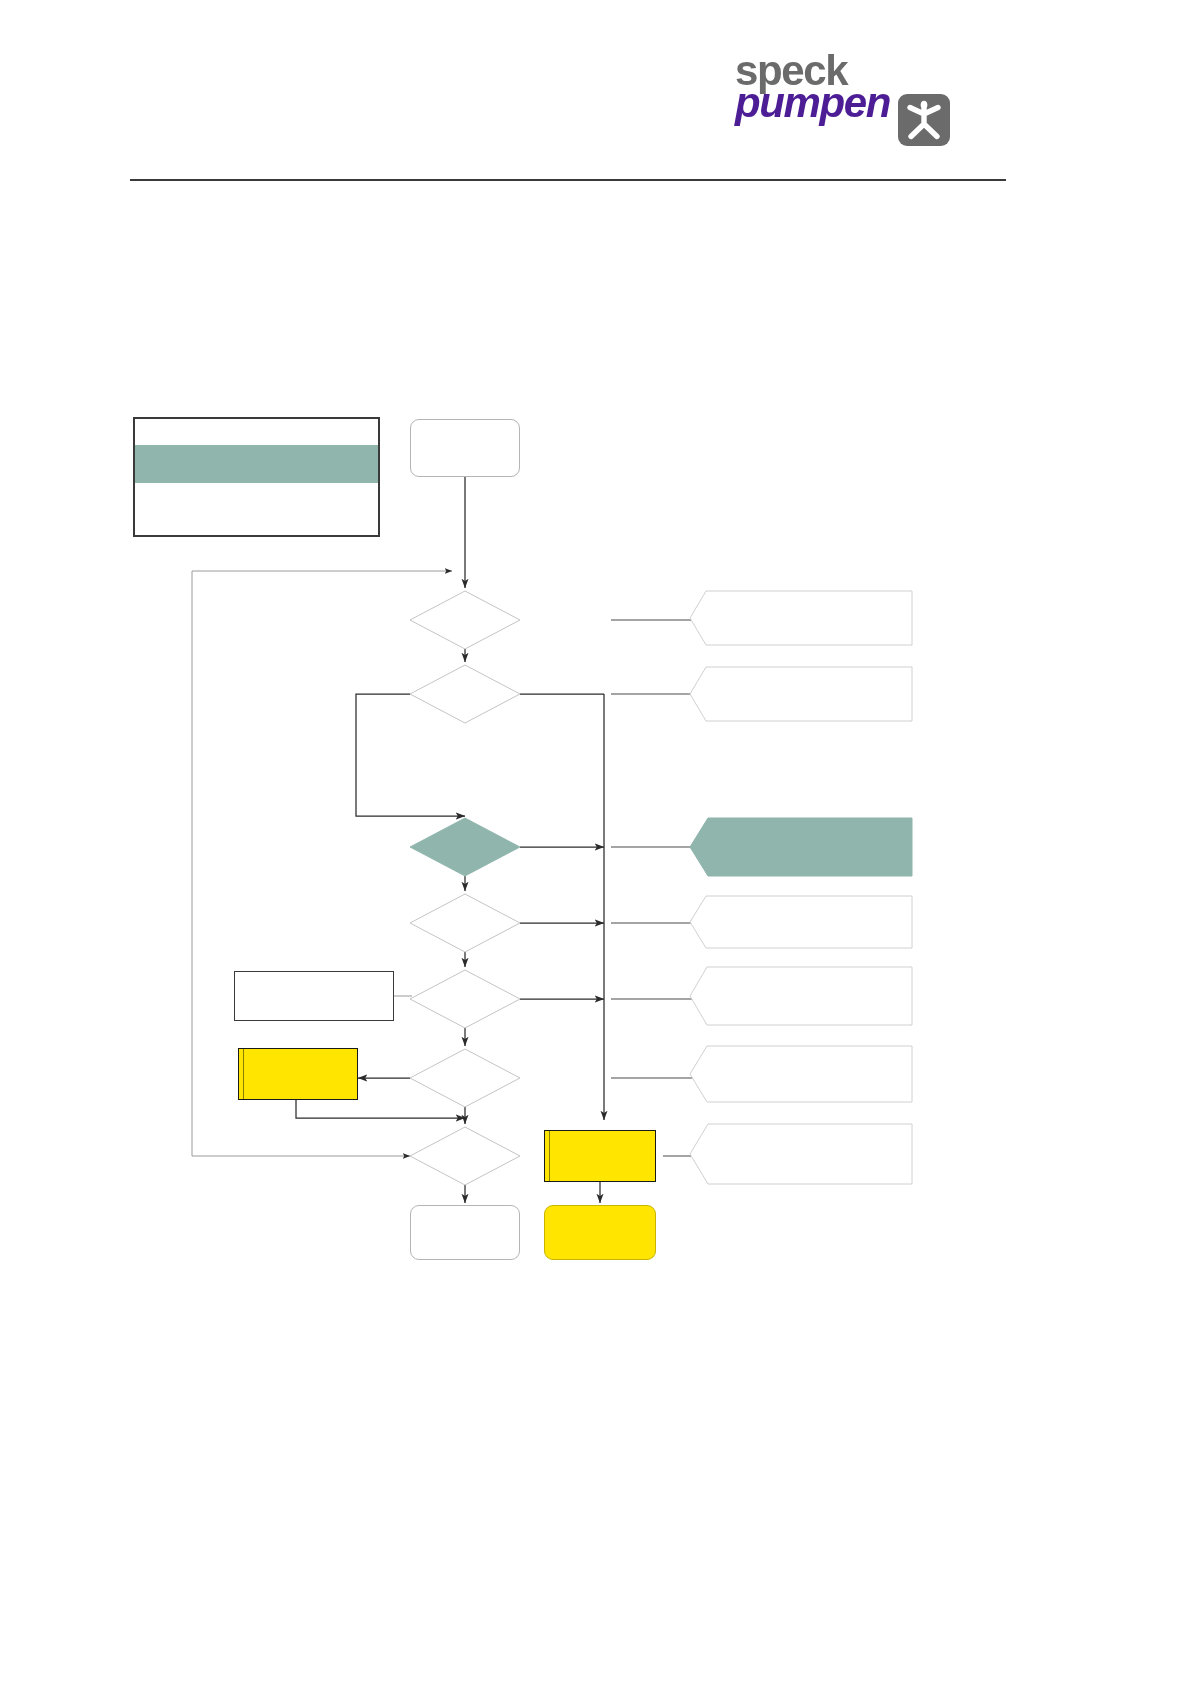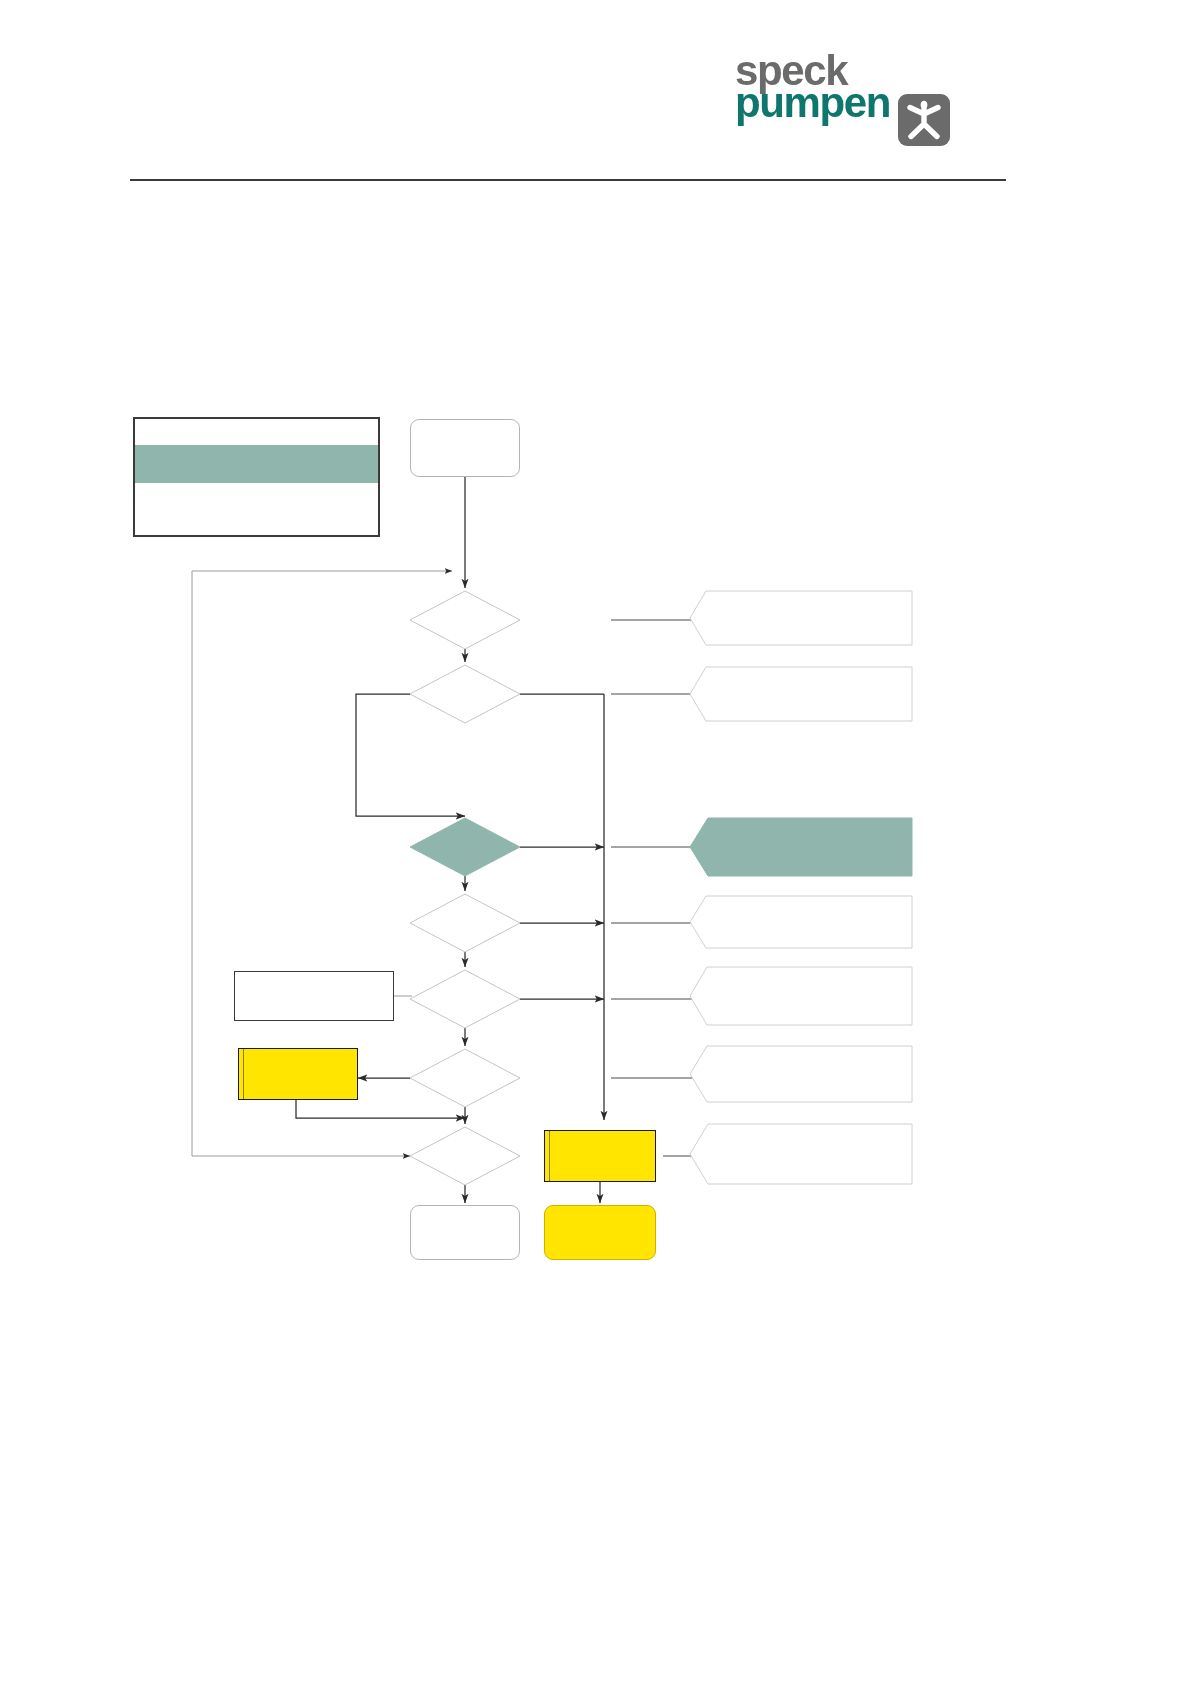--- a/index.html
+++ b/index.html
@@ -42,21 +42,22 @@
     line-height: 1;
   }
   #logo-speck {
     top: 2px;
     font-size: 42px;
     color: #6b6b6b;
   }
   #logo-pumpen {
     top: 34px;
     font-size: 42px;
-    color: #0f766e;
+    color: #4c1d95;
+    font-style: italic;
   }
   #logo-mark {
     position: absolute;
     left: 163px;
     top: 46px;
     width: 52px;
     height: 52px;
     background: #6b6b6b;
     border-radius: 9px;
   }

